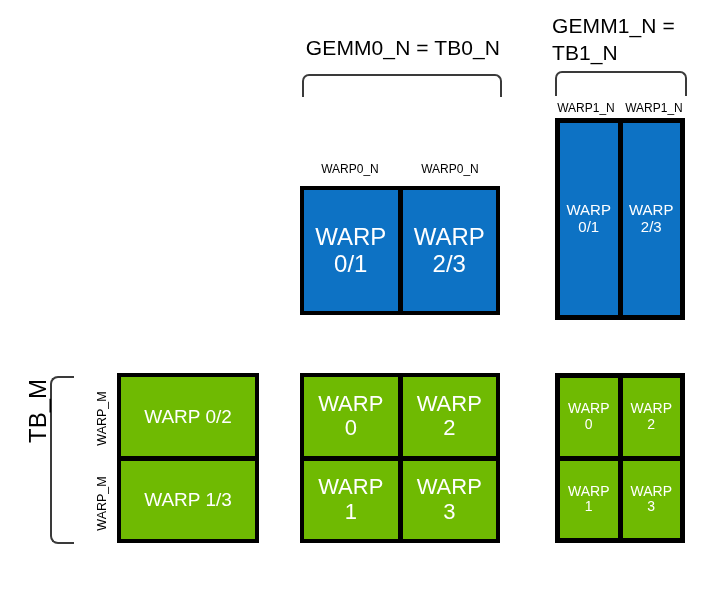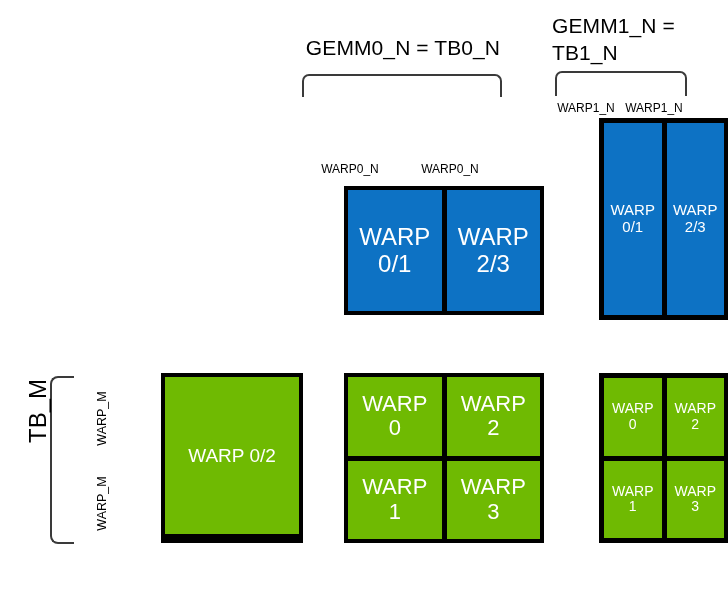--- a/index.html
+++ b/index.html
@@ -91,21 +91,20 @@
     transform-origin: center center;
     text-align: center;
   }
 
   
   .block {
     position: absolute;
     box-sizing: border-box;
     display: flex;
     background: #000000;
-    margin-left: 44px;
   }
   .block.cols { flex-direction: row; }
   .block.rows { flex-direction: column; }
 
   .cell {
     box-sizing: border-box;
     display: flex;
     align-items: center;
     justify-content: center;
     text-align: center;
@@ -175,20 +174,21 @@
 
   <div id="bracket-tbm"></div>
   <div id="tbm-label">TB_M</div>
 
   <div class="vcaption" style="left:57px; top:411px; width:90px;">WARP_M</div>
   <div class="vcaption" style="left:57px; top:496px; width:90px;">WARP_M</div>
 
   <div class="block rows" id="green-left">
     <div class="cell green">WARP 0/2</div>
     <div class="gap-h"></div>
+    <div class="cell green">WARP 1/3</div>
   </div>
 
   <div class="block rows" id="green-mid">
     <div style="display:flex; flex:1 1 0;">
       <div class="cell green">WARP
 0</div>
       <div class="gap-v"></div>
       <div class="cell green">WARP
 2</div>
     </div>

